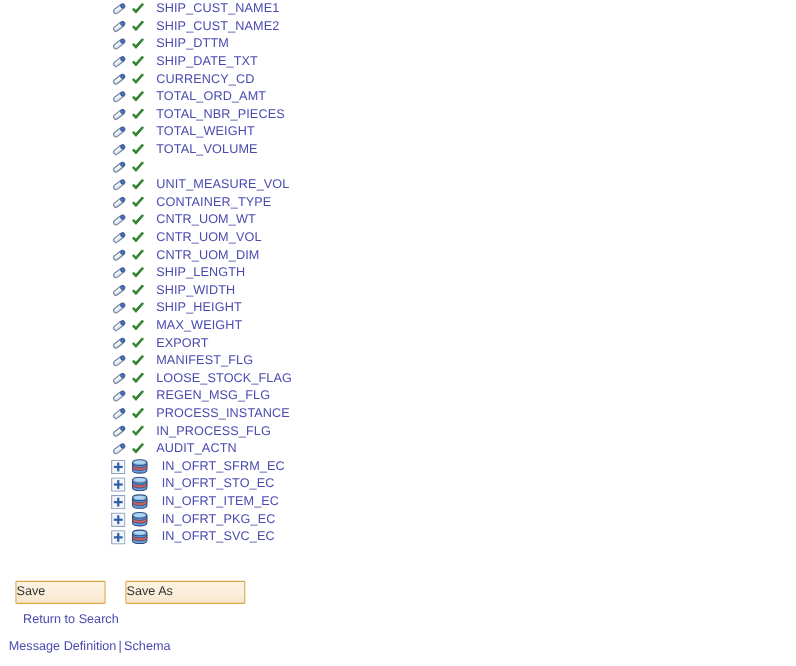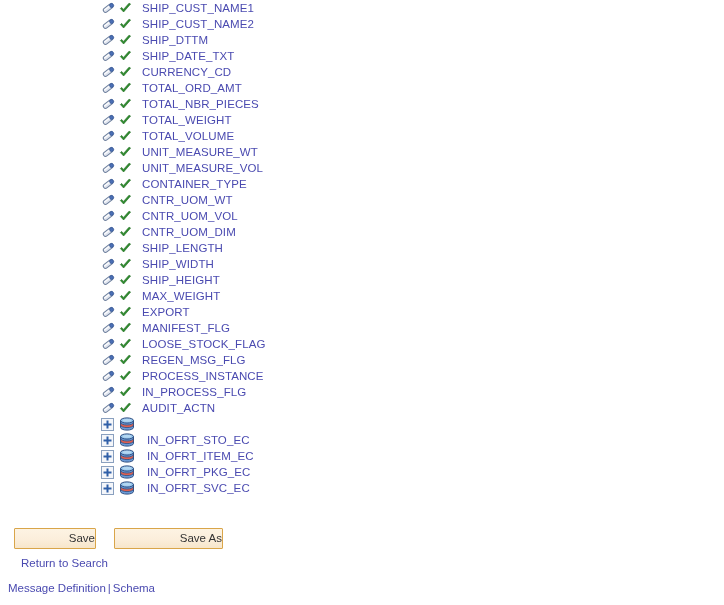--- a/index.html
+++ b/index.html
@@ -77,21 +77,21 @@
   .ps-button {
     position: absolute;
     top: 0;
     height: 21px;
     background: linear-gradient(to bottom, #fdf3e3 0%, #fbeedb 55%, #f7e6cb 100%);
     border: 1px solid #d9a549;
     border-radius: 1px;
     color: #333333;
     font-family: "Liberation Sans", sans-serif;
     font-size: 11.5px;
-    text-align: right;
+    text-align: left;
     line-height: 19px;
     cursor: pointer;
     padding: 0;
   }
   #save-button   { left: 14px;  width: 82px; }
   #saveas-button { left: 114px; width: 109px; }
 
   
   #return-link {
     position: absolute;
@@ -273,21 +273,20 @@
             <g transform="rotate(-38 7 7)">
               <rect x="1.5" y="5" width="11" height="4.4" rx="2.2" ry="2.2" fill="#dfe4ee" stroke="#6d7f9c" stroke-width="1"></rect>
               <rect x="2.6" y="5.9" width="8.6" height="1.2" fill="#ffffff" opacity="0.9"></rect>
               <circle cx="11.4" cy="7.2" r="2.0" fill="#4a6fb5" stroke="#3a5a96" stroke-width="0.8"></circle>
             </g>
           </svg></span>
         <span class="icon icon-check"><svg width="13" height="13" viewBox="0 0 13 13">
             <path d="M1.4 6.6 L4.6 10.0 L11.6 2.0 L10.0 1.2 L4.5 7.4 L2.6 5.4 Z" fill="#2e8b2e" stroke="#1f6b1f" stroke-width="0.6" stroke-linejoin="round"></path>
           </svg></span>
       </span>
-      <a class="node-label" href="#">UNIT_MEASURE_WT</a>
     </div>
     <div class="tree-row leaf">
       <span class="indent"></span>
       <span class="row-icons">
         <span class="icon icon-pill"><svg width="14" height="14" viewBox="0 0 14 14">
             <g transform="rotate(-38 7 7)">
               <rect x="1.5" y="5" width="11" height="4.4" rx="2.2" ry="2.2" fill="#dfe4ee" stroke="#6d7f9c" stroke-width="1"></rect>
               <rect x="2.6" y="5.9" width="8.6" height="1.2" fill="#ffffff" opacity="0.9"></rect>
               <circle cx="11.4" cy="7.2" r="2.0" fill="#4a6fb5" stroke="#3a5a96" stroke-width="0.8"></circle>
             </g>
@@ -546,20 +545,21 @@
             <rect x="5.5" y="2.5" width="2" height="8" fill="#2f5fa8"></rect>
             <rect x="2.5" y="5.5" width="8" height="2" fill="#2f5fa8"></rect>
           </svg></span>
         <span class="icon icon-db"><svg width="16" height="14" viewBox="0 0 16 14">
             <path d="M1.5 3.5 v7 a6.5 2.6 0 0 0 13 0 v-7 z" fill="#6b9bd8" stroke="#2f4f82" stroke-width="1"></path>
             <path d="M1.5 5.4 a6.5 2.6 0 0 0 13 0 v2.6 a6.5 2.6 0 0 1 -13 0 z" fill="#e06050" stroke="#2f4f82" stroke-width="0.8"></path>
             <ellipse cx="8" cy="3.5" rx="6.5" ry="2.6" fill="#8fc0e8" stroke="#2f4f82" stroke-width="1"></ellipse>
             <ellipse cx="8" cy="3.2" rx="4.4" ry="1.5" fill="#bcdcf4" opacity="0.8"></ellipse>
           </svg></span>
       </span>
+      <a class="node-label" href="#">IN_OFRT_SFRM_EC</a>
     </div>
     <div class="tree-row branch">
       <span class="indent"></span>
       <span class="row-icons">
         <span class="icon icon-plus"><svg width="13" height="13" viewBox="0 0 13 13">
             <rect x="0.5" y="0.5" width="12" height="12" fill="#f4f6fa" stroke="#8aa0bf" stroke-width="1"></rect>
             <rect x="5.5" y="2.5" width="2" height="8" fill="#2f5fa8"></rect>
             <rect x="2.5" y="5.5" width="8" height="2" fill="#2f5fa8"></rect>
           </svg></span>
         <span class="icon icon-db"><svg width="16" height="14" viewBox="0 0 16 14">

